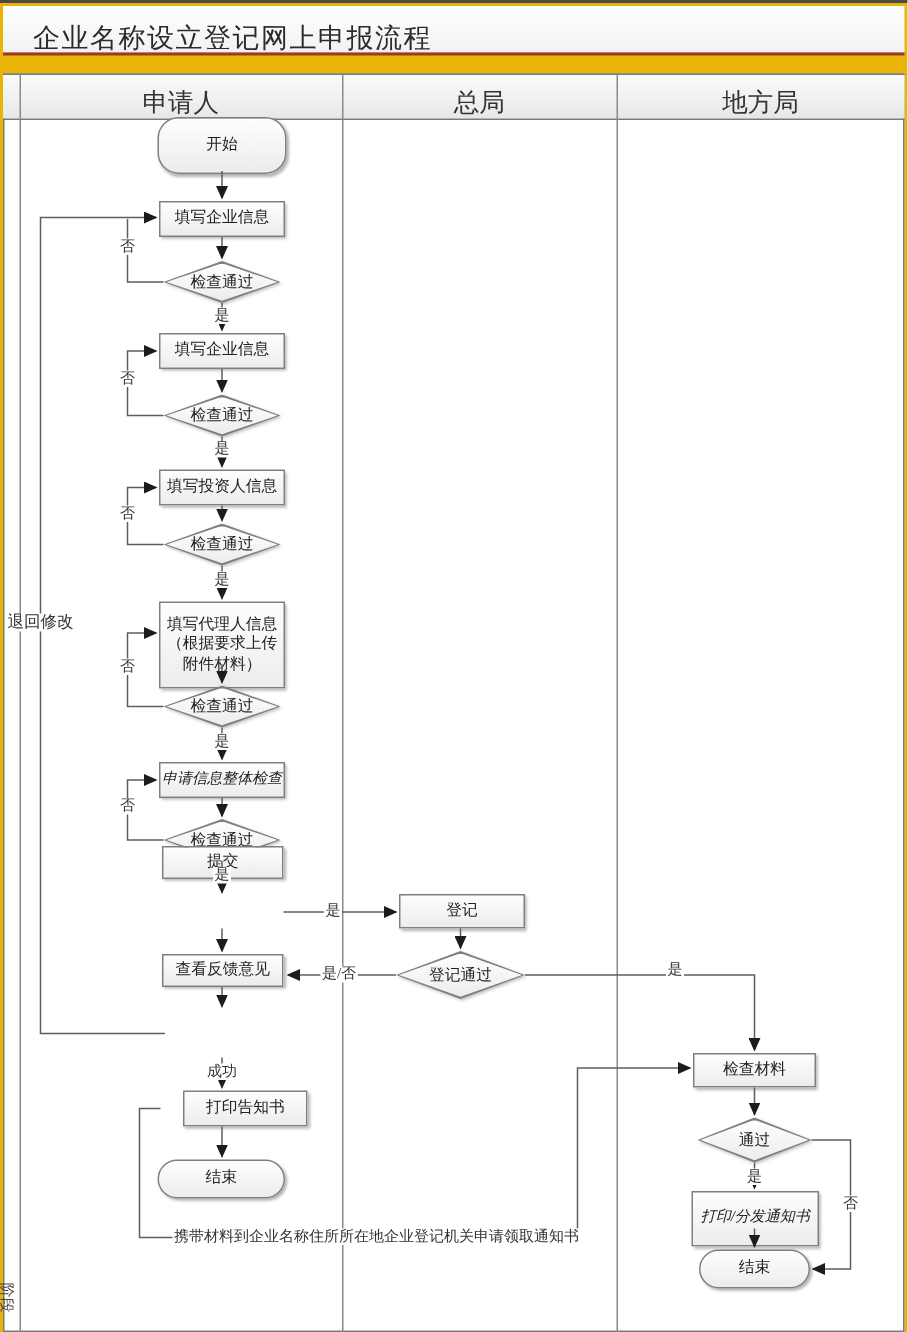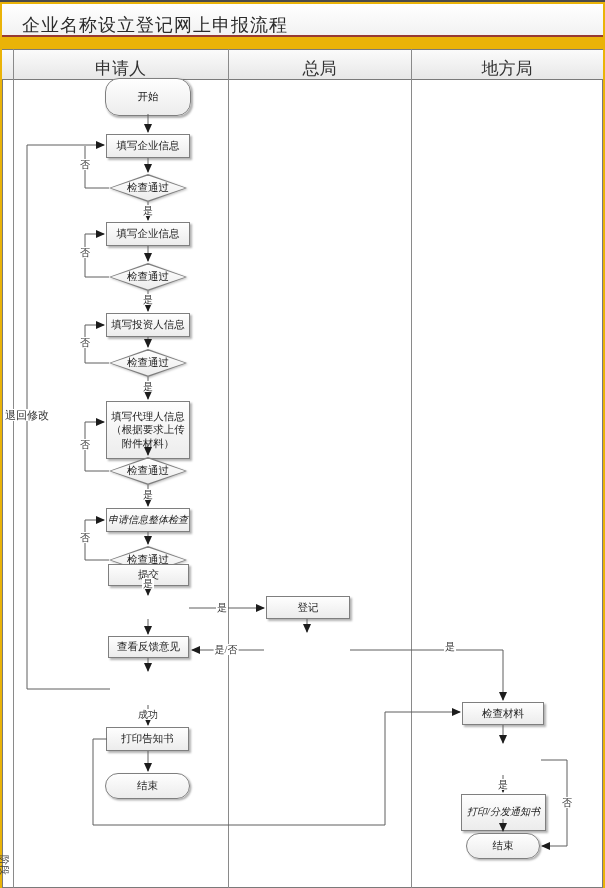--- a/index.html
+++ b/index.html
@@ -102,33 +102,43 @@
     <div class="d-border"></div>
     <div class="d-fill"></div>
     <span class="d-label">检查通过</span>
     </div>
   <div class="rect" style="left:108px;top:562px;width:81px;height:22px">
     <span>提交</span>
     </div>
   <div class="rect" style="left:108px;top:634px;width:81px;height:22px">
     <span>查看反馈意见</span>
     </div>
-  <div class="rect" style="left:106px;top:725px;width:83px;height:24px">
+  <div class="rect" style="left:122px;top:725px;width:83px;height:24px">
     <span>打印告知书</span>
     </div>
   <div class="stadium" style="left:105px;top:771px;width:85px;height:26px">
     <span>结束</span>
     </div>
 
   <div class="rect" style="left:266px;top:594px;width:84px;height:23px">
     <span>登记</span>
     </div>
+  <div class="diamond" style="left:264px;top:632px;width:86px;height:32px">
+    <div class="d-border"></div>
+    <div class="d-fill"></div>
+    <span class="d-label">登记通过</span>
+    </div>
 
   <div class="rect" style="left:462px;top:700px;width:82px;height:23px">
     <span>检查材料</span>
+    </div>
+  <div class="diamond" style="left:465px;top:743px;width:76px;height:30px">
+    <div class="d-border"></div>
+    <div class="d-fill"></div>
+    <span class="d-label">通过</span>
     </div>
   <div class="rect" style="left:461px;top:792px;width:85px;height:37px">
     <span class="small">打印/分发通知书</span>
     </div>
   <div class="stadium" style="left:466px;top:831px;width:74px;height:26px">
     <span>结束</span>
     </div>
 
   <svg id="wires" width="605" height="888">
     <defs>
@@ -180,14 +190,15 @@
   <span class="elabel cx" style="left:85px;top:335px">否</span>
   <span class="elabel cx" style="left:85px;top:437px">否</span>
   <span class="elabel cx" style="left:85px;top:530px">否</span>
   <span class="elabel cx" style="left:222px;top:600px">是</span>
   <span class="elabel cx" style="left:226px;top:642px">是/否</span>
   <span class="elabel cx" style="left:450px;top:639px">是</span>
   <span class="elabel cx" style="left:148px;top:707px">成功</span>
   <span class="elabel cx" style="left:503px;top:777px">是</span>
   <span class="elabel cx" style="left:567px;top:795px">否</span>
   <span class="elabel cx" style="left:27px;top:407px;font-size:11px">退回修改</span>
+  <span class="elabel cx" style="left:251px;top:817px">携带材料到企业名称住所所在地企业登记机关申请领取通知书</span>
 
 </div>
 
 </body></html>

